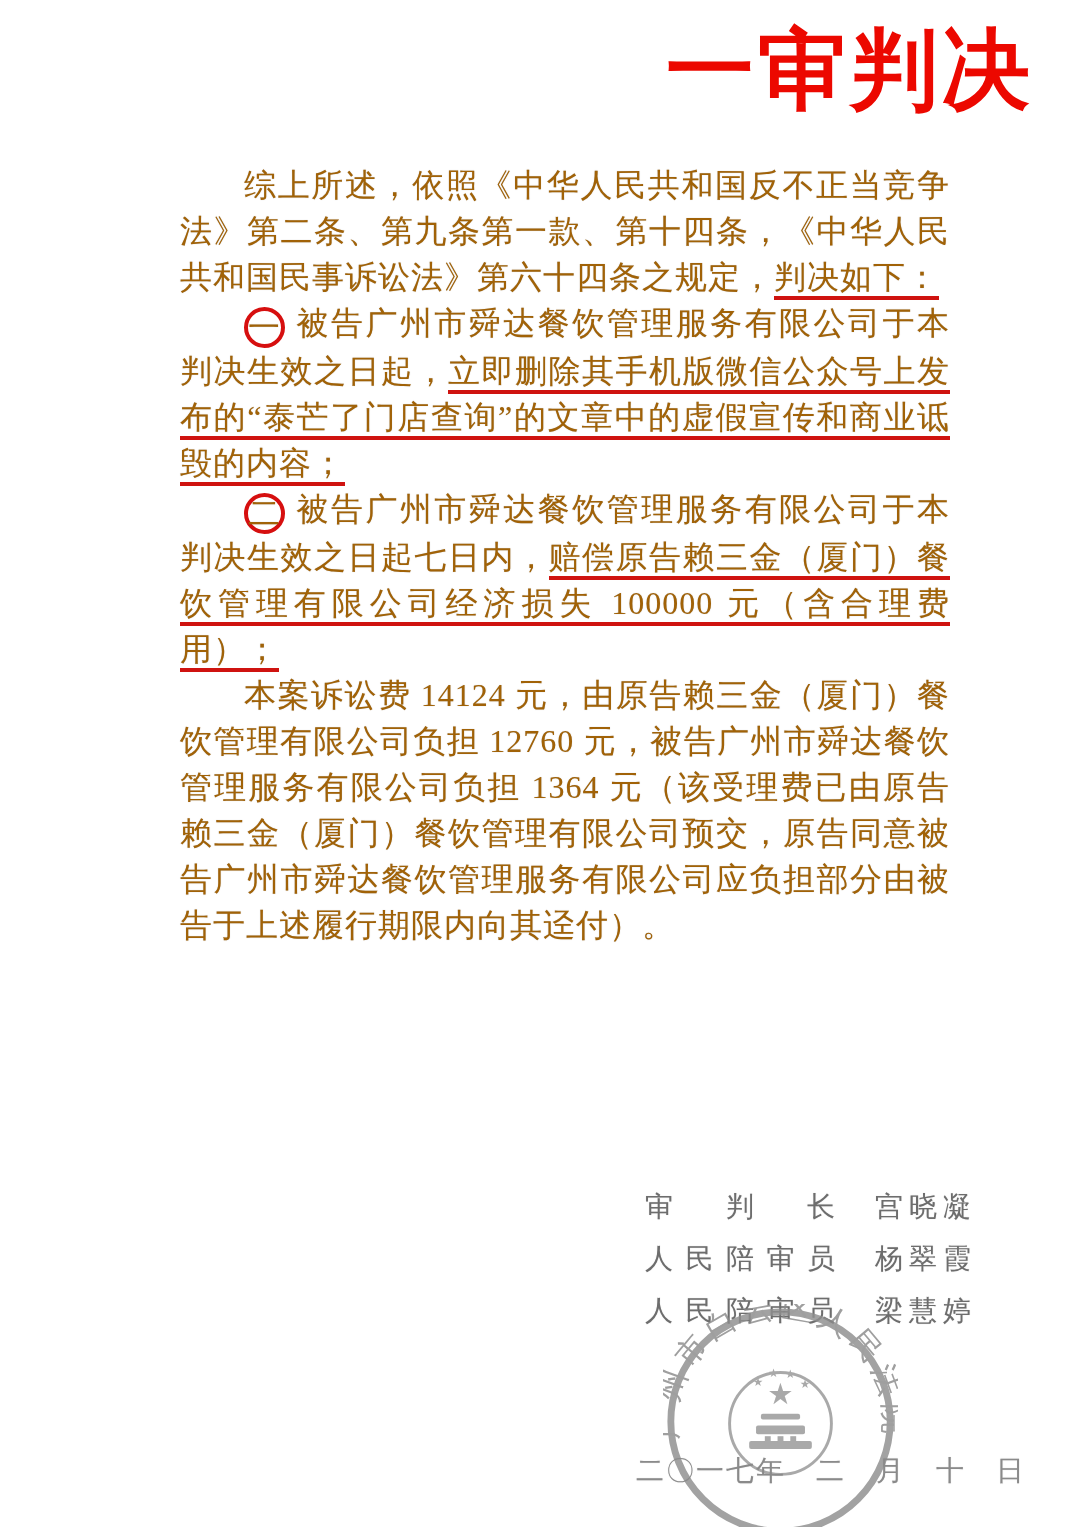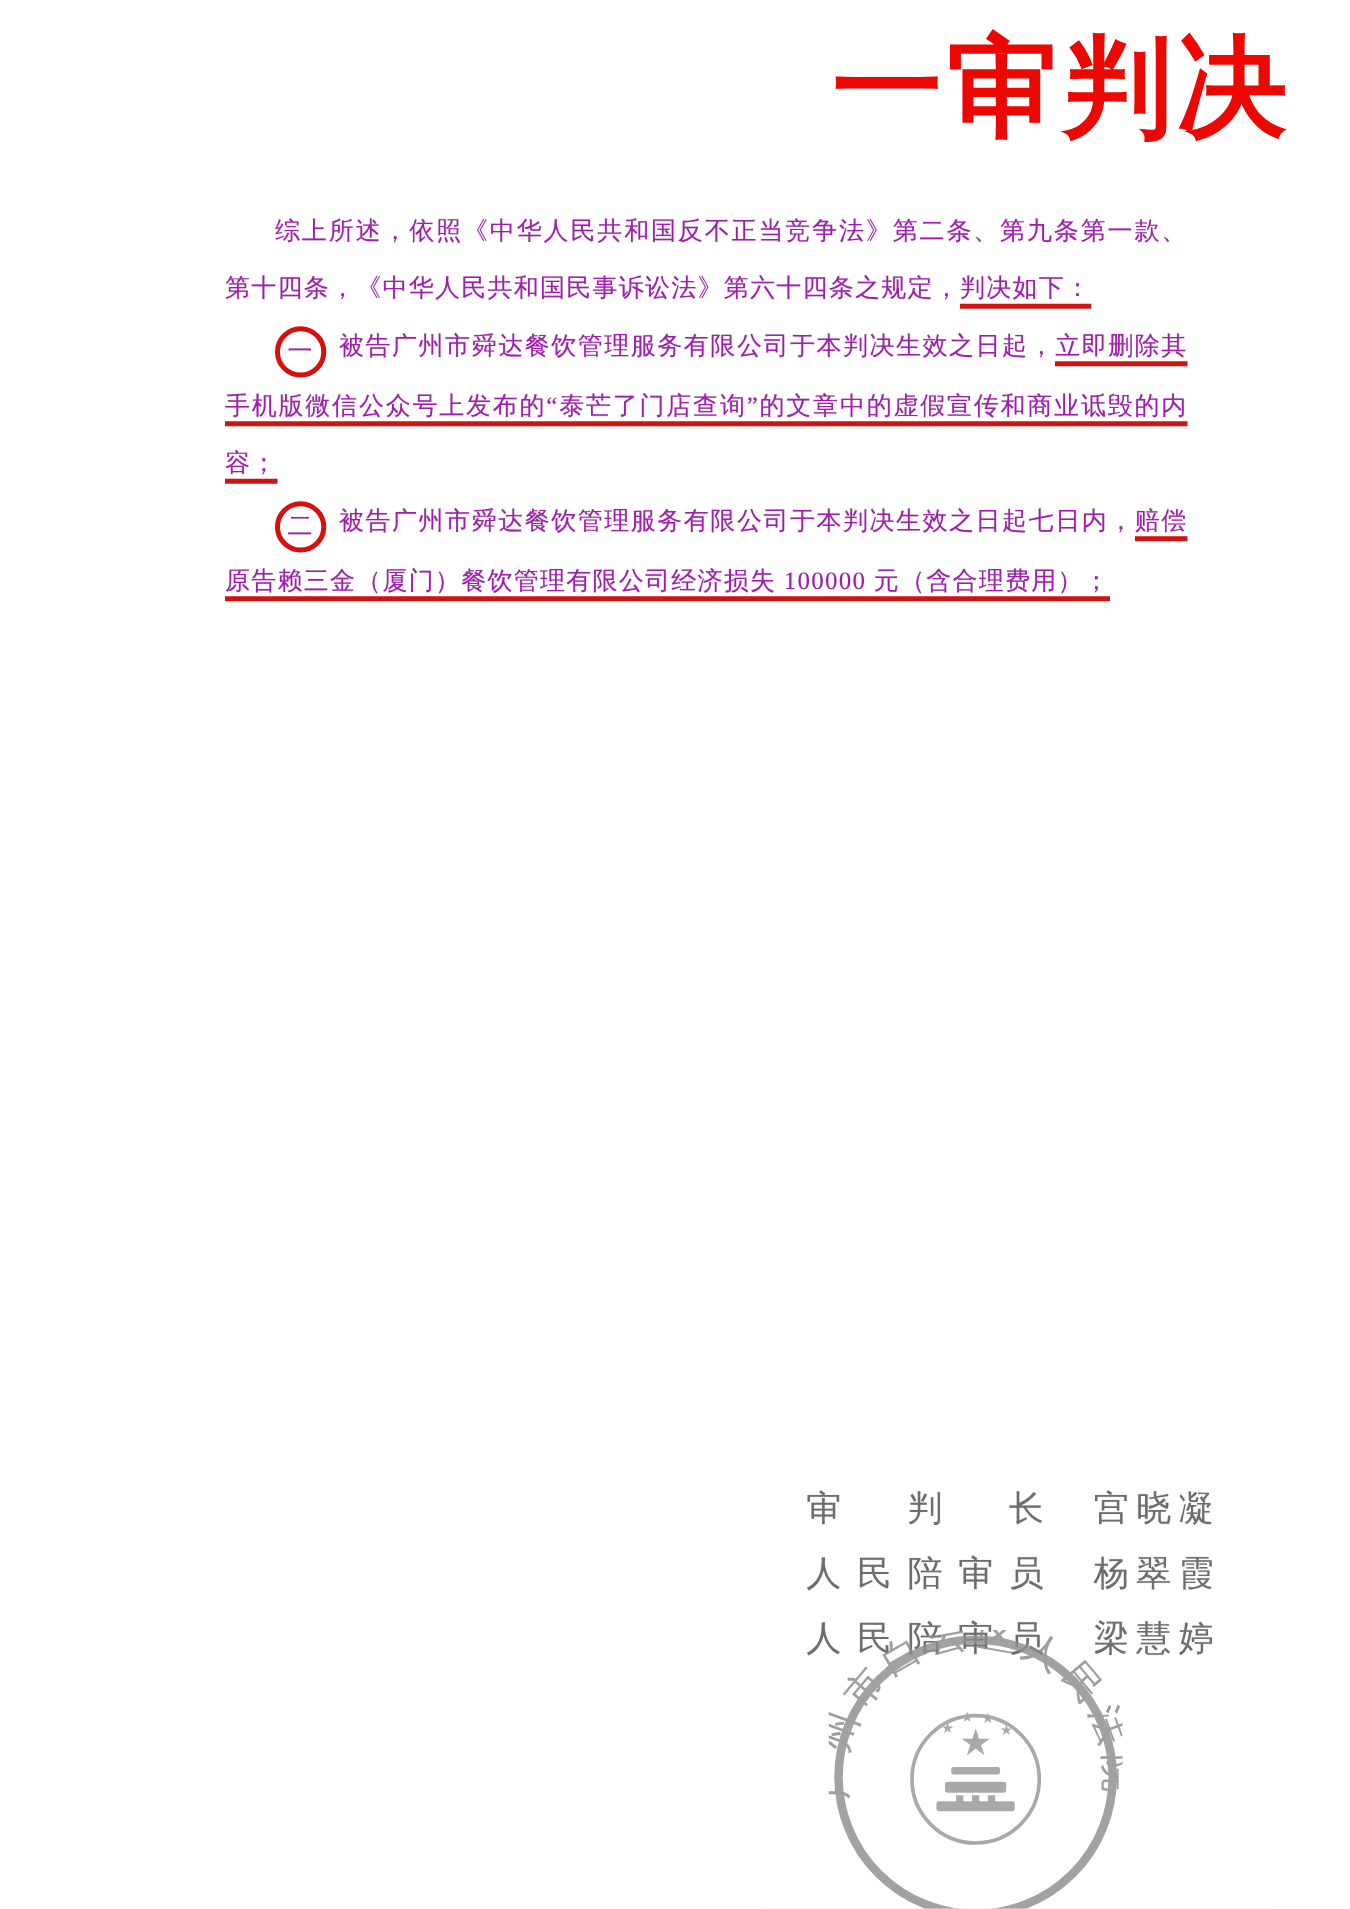--- a/index.html
+++ b/index.html
@@ -21,25 +21,25 @@
     line-height:1;
     letter-spacing:4px;
     color:#ec0800;
     text-align:right;
   }
   
   .doc-body{
     position:absolute;
     left:180px;top:162px;
     width:770px;
-    font-size:20px;
+    font-size:32px;
     line-height:46px;
     text-align:justify;
     letter-spacing:1px;
-    color:#a21caf;
+    color:#a16207;
     text-shadow:0 0 1px rgba(80,80,80,.35);
   }
   .para{text-indent:2em;}
   
   .redline{
     border-bottom:4px solid #cf1310;
     padding-bottom:1px;
   }
   
   .circled{
@@ -90,20 +90,21 @@
 <body>
 
 <div class="page">
 
   <div class="stamp-title">一审判决</div>
 
   <div class="doc-body">
       <div class="para"><span>综上所述，依照《中华人民共和国反不正当竞争法》第二条、第九条第一款、第十四条，《中华人民共和国民事诉讼法》第六十四条之规定，</span><span class="redline">判决如下：</span></div>
       <div class="para"><span class="circled">一</span><span>被告广州市舜达餐饮管理服务有限公司于本判决生效之日起，</span><span class="redline">立即删除其手机版微信公众号上发布的“泰芒了门店查询”的文章中的虚假宣传和商业诋毁的内容；</span></div>
       <div class="para"><span class="circled">二</span><span>被告广州市舜达餐饮管理服务有限公司于本判决生效之日起七日内，</span><span class="redline">赔偿原告赖三金（厦门）餐饮管理有限公司经济损失 100000 元（含合理费用）；</span></div>
+      <div class="para"><span>本案诉讼费 14124 元，由原告赖三金（厦门）餐饮管理有限公司负担 12760 元，被告广州市舜达餐饮管理服务有限公司负担 1364 元（该受理费已由原告赖三金（厦门）餐饮管理有限公司预交，原告同意被告广州市舜达餐饮管理服务有限公司应负担部分由被告于上述履行期限内向其迳付）。</span></div>
     </div>
 
   <div class="sig-block">
       <div class="sig-row">
         <span class="sig-role">
           <span>审</span>
           <span>判</span>
           <span>长</span>
         </span>
         <span class="sig-name">宫晓凝</span>
@@ -145,14 +146,15 @@
       <text x="145" y="86" font-size="12" text-anchor="middle">★</text>
       <rect x="100" y="112" width="40" height="6" rx="2"></rect>
       <rect x="95" y="124" width="50" height="9" rx="2"></rect>
       <rect x="88" y="140" width="64" height="8" rx="2"></rect>
       <rect x="104" y="135" width="6" height="6"></rect>
       <rect x="117" y="135" width="6" height="6"></rect>
       <rect x="130" y="135" width="6" height="6"></rect>
     </g>
   </svg>
 
+  <div class="date-line">二〇一七年　二　月　十　日</div>
 
 </div>
 
 </body></html>

